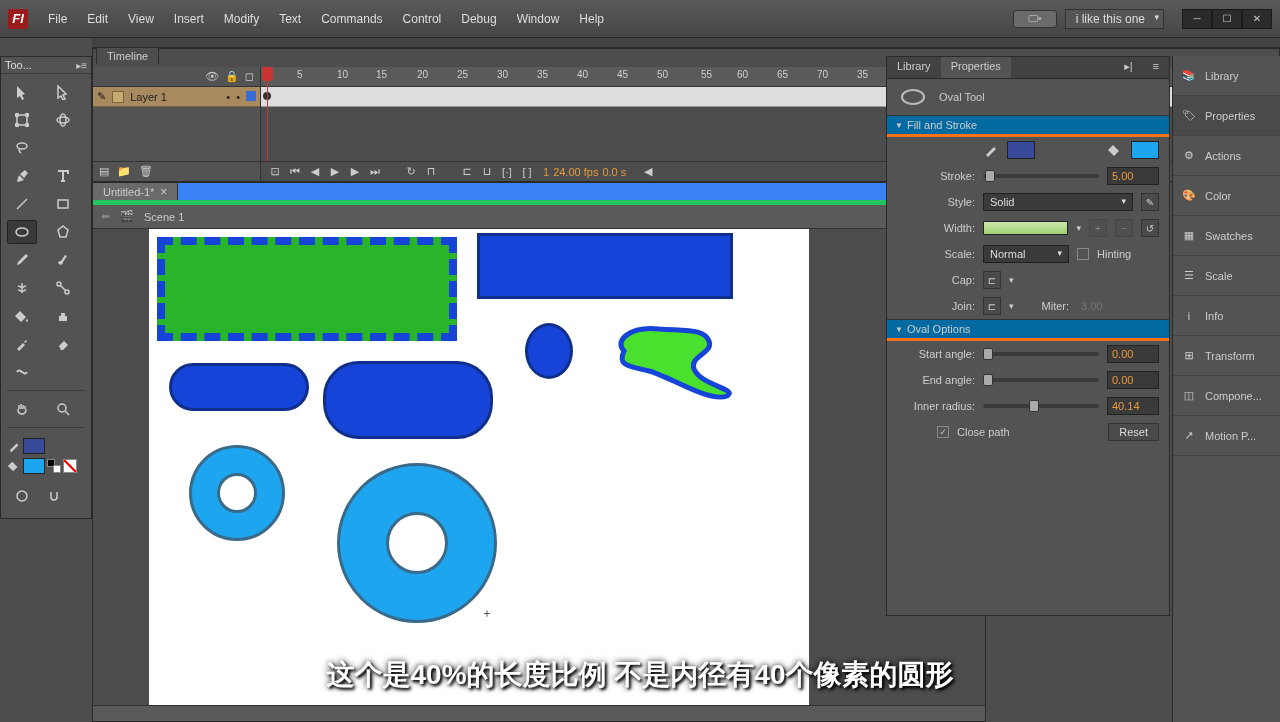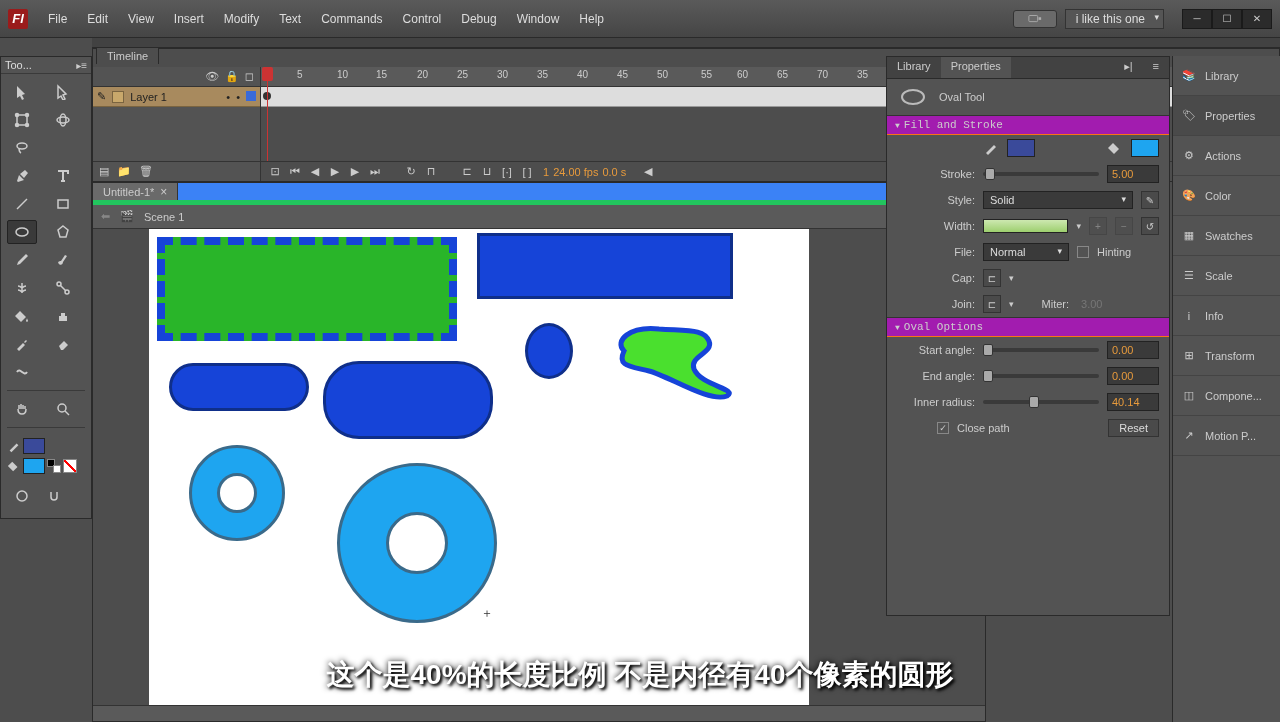--- a/index.html
+++ b/index.html
@@ -72,21 +72,21 @@
 .donut-inner { border-radius:50%; background:#fff; border:3px solid #3a6a8a; }
 
 
 .props-panel { position: absolute; right: 110px; top: 56px; width: 284px; bottom: 106px; background: #535353; border:1px solid #2a2a2a; }
 .panel-tabs { height: 22px; background: #424242; border-bottom:1px solid #2a2a2a; display:flex; align-items:stretch; }
 .panel-tab { padding: 3px 10px; font-size:11px; cursor:pointer; }
 .panel-tab.active { background:#535353; }
 .panel-tabs .spacer { flex:1; }
 .tool-header { display:flex; align-items:center; gap:14px; padding: 10px 14px; }
 .tool-header .oval-ic { width:24px; height:16px; border:2px solid #bbb; border-radius:50%; }
-.section-header { background:#a21caf; border-top:1px solid #333; border-bottom:1px solid #f97316; padding:3px 8px; font-size:11px; display:flex; align-items:center; gap:4px;font-family:Liberation Mono, monospace; }
+.section-header { background:#0369a1; border-top:1px solid #333; border-bottom:3px solid #f97316; padding:3px 8px; font-size:11px; display:flex; align-items:center; gap:4px; }
 .section-header::before { content:"▼"; font-size:8px; }
 .prop-row { display:flex; align-items:center; padding: 4px 10px; gap:8px; }
 .prop-label { width: 78px; text-align:right; color:#ccc; }
 .prop-swatch { width:28px; height:18px; border:1px solid #222; }
 .prop-slider { flex:1; height:4px; background:#3a3a3a; border-radius:2px; position:relative; }
 .prop-slider .thumb { position:absolute; top:-4px; width:10px; height:12px; background:#aaa; border:1px solid #333; border-radius:2px; }
 .prop-input { width:52px; background:#3a3a3a; border:1px solid #222; color:#e79a3c; padding:2px 4px; text-align:left; font-size:11px; }
 .prop-select { flex:1; background:#3a3a3a; border:1px solid #222; color:#ddd; padding:2px 6px; position:relative; font-size:11px; }
 .prop-select::after { content:"▾"; position:absolute; right:6px; font-size:9px; }
 .mini-btn { width:18px; height:18px; background:#4a4a4a; border:1px solid #333; display:flex; align-items:center; justify-content:center; cursor:pointer; font-size:10px; }
@@ -444,21 +444,21 @@
   </div>
   <div class="prop-row">
     <span class="prop-label">Width:</span>
     <div class="gradient-bar"></div>
     <span style="font-size:9px;">▾</span>
     <div class="mini-btn" style="opacity:.4">+</div>
     <div class="mini-btn" style="opacity:.4">−</div>
     <div class="mini-btn">↺</div>
   </div>
   <div class="prop-row">
-    <span class="prop-label">File:</span>
+    <span class="prop-label">Scale:</span>
     <div class="prop-select" style="flex:0 0 86px">Normal</div>
     <span class="checkbox"></span>
     <span>Hinting</span>
   </div>
   <div class="prop-row">
     <span class="prop-label">Cap:</span>
     <div class="mini-btn">⊏</div>
     <span style="font-size:9px;">▾</span>
   </div>
   <div class="prop-row">

